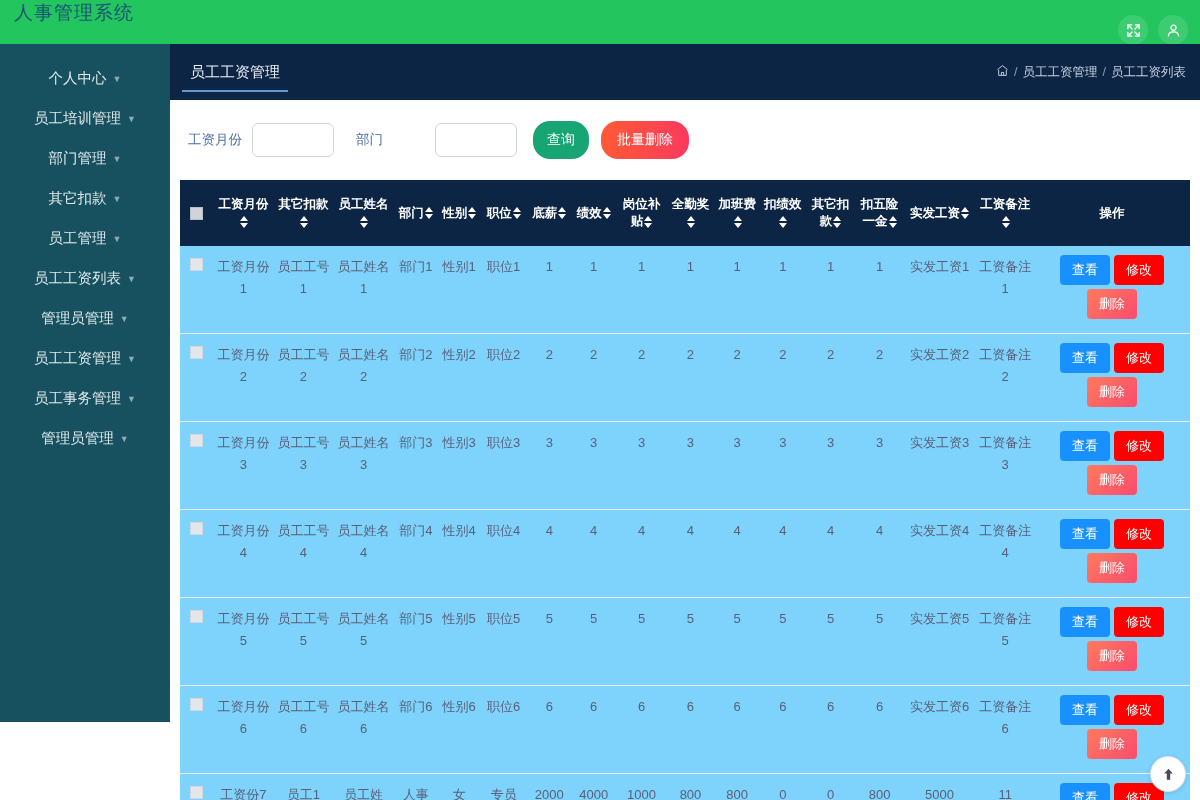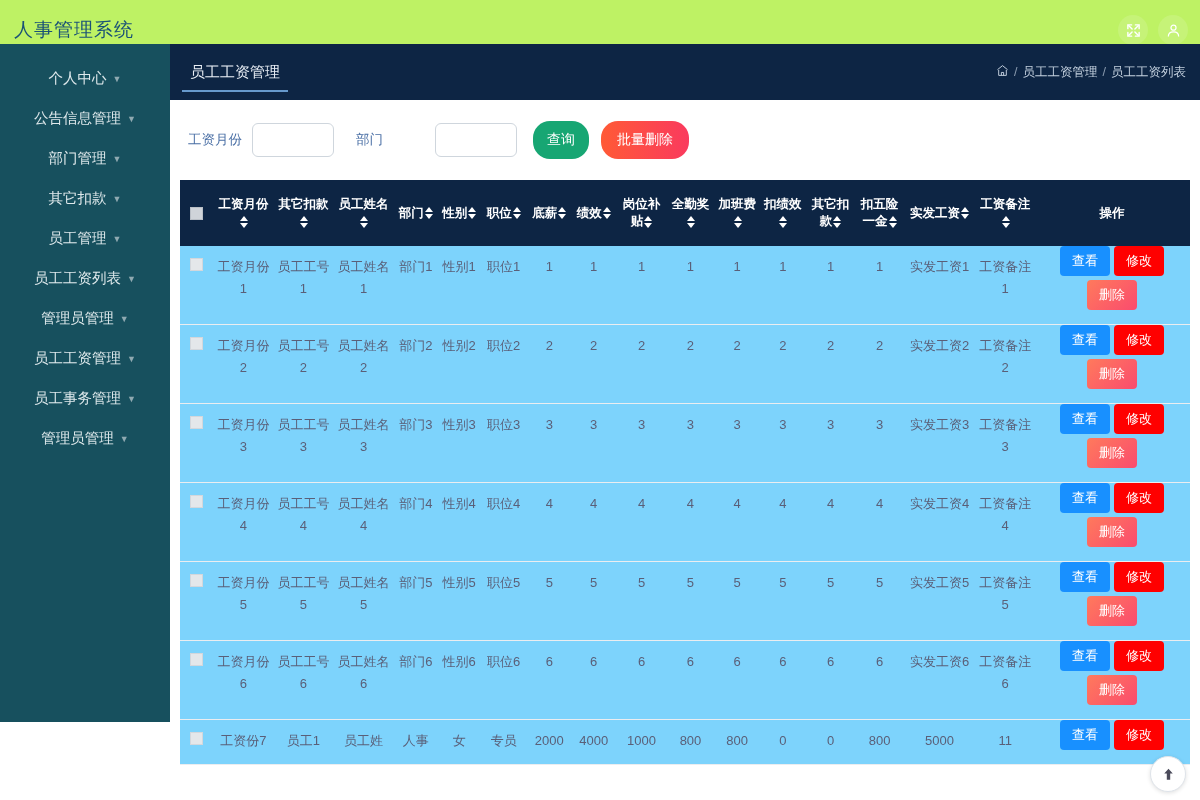--- a/index.html
+++ b/index.html
@@ -6,22 +6,22 @@
   html, body {
     width: 1200px; height: 800px;
     overflow: hidden;
     font-family: "Liberation Sans", "DejaVu Sans", sans-serif;
     background: #fff;
   }
 
   
   .topbar {
     position: absolute; left: 0; top: 0; width: 1200px; height: 60px;
-    background: #bef264;
-    display: flex; align-items: center;
+    background: #22c55e;
+    display: flex; 
   }
   .brand {
     font-size: 19px; color: #1a5276; letter-spacing: 1px;
     margin-left: 14px; font-weight: 400;
   }
   .topbar-actions {
     margin-left: auto; display: flex; align-items: center; gap: 10px;
     margin-right: 12px;
   }
   .circle-btn {
@@ -122,21 +122,21 @@
   tbody td {
     font-size: 13px; color: #5a5f78; text-align: center;
     padding: 10px 1px; border-bottom: 1px solid #ebedf0;
     vertical-align: top; line-height: 22px; word-break: break-all;
   }
   tbody tr { background: #7dd3fc; }
   .row-cb {
     display: inline-block; width: 13px; height: 13px;
     background: #e4e7ea; border: 1px solid #d3d7dc; cursor: pointer;
   }
-  .act { text-align: center; padding-top: 0; }
+  .act { text-align: center; padding-top: 9px; }
   .abtn {
     display: inline-block; border: none; border-radius: 4px;
     color: #fff; font-size: 13px; cursor: pointer; font-family: inherit;
     padding: 6px 12px; margin: 0 2px 4px 2px;
   }
   .a-view { background: #1890ff; }
   .a-edit { background: #ff0000; }
   .a-del  { background: linear-gradient(135deg,#ff7a5c 0%,#fa4b6e 100%); }
 
   
@@ -176,21 +176,21 @@
     </div>
   </div>
 </div>
 
 <div class="sidebar">
   <div class="side-item">
     <span>个人中心</span>
     <span class="caret">▼</span>
   </div>
   <div class="side-item">
-    <span>公告信息管理</span>
+    <span>员工培训管理</span>
     <span class="caret">▼</span>
   </div>
   <div class="side-item">
     <span>部门管理</span>
     <span class="caret">▼</span>
   </div>
   <div class="side-item">
     <span>其它扣款</span>
     <span class="caret">▼</span>
   </div>

